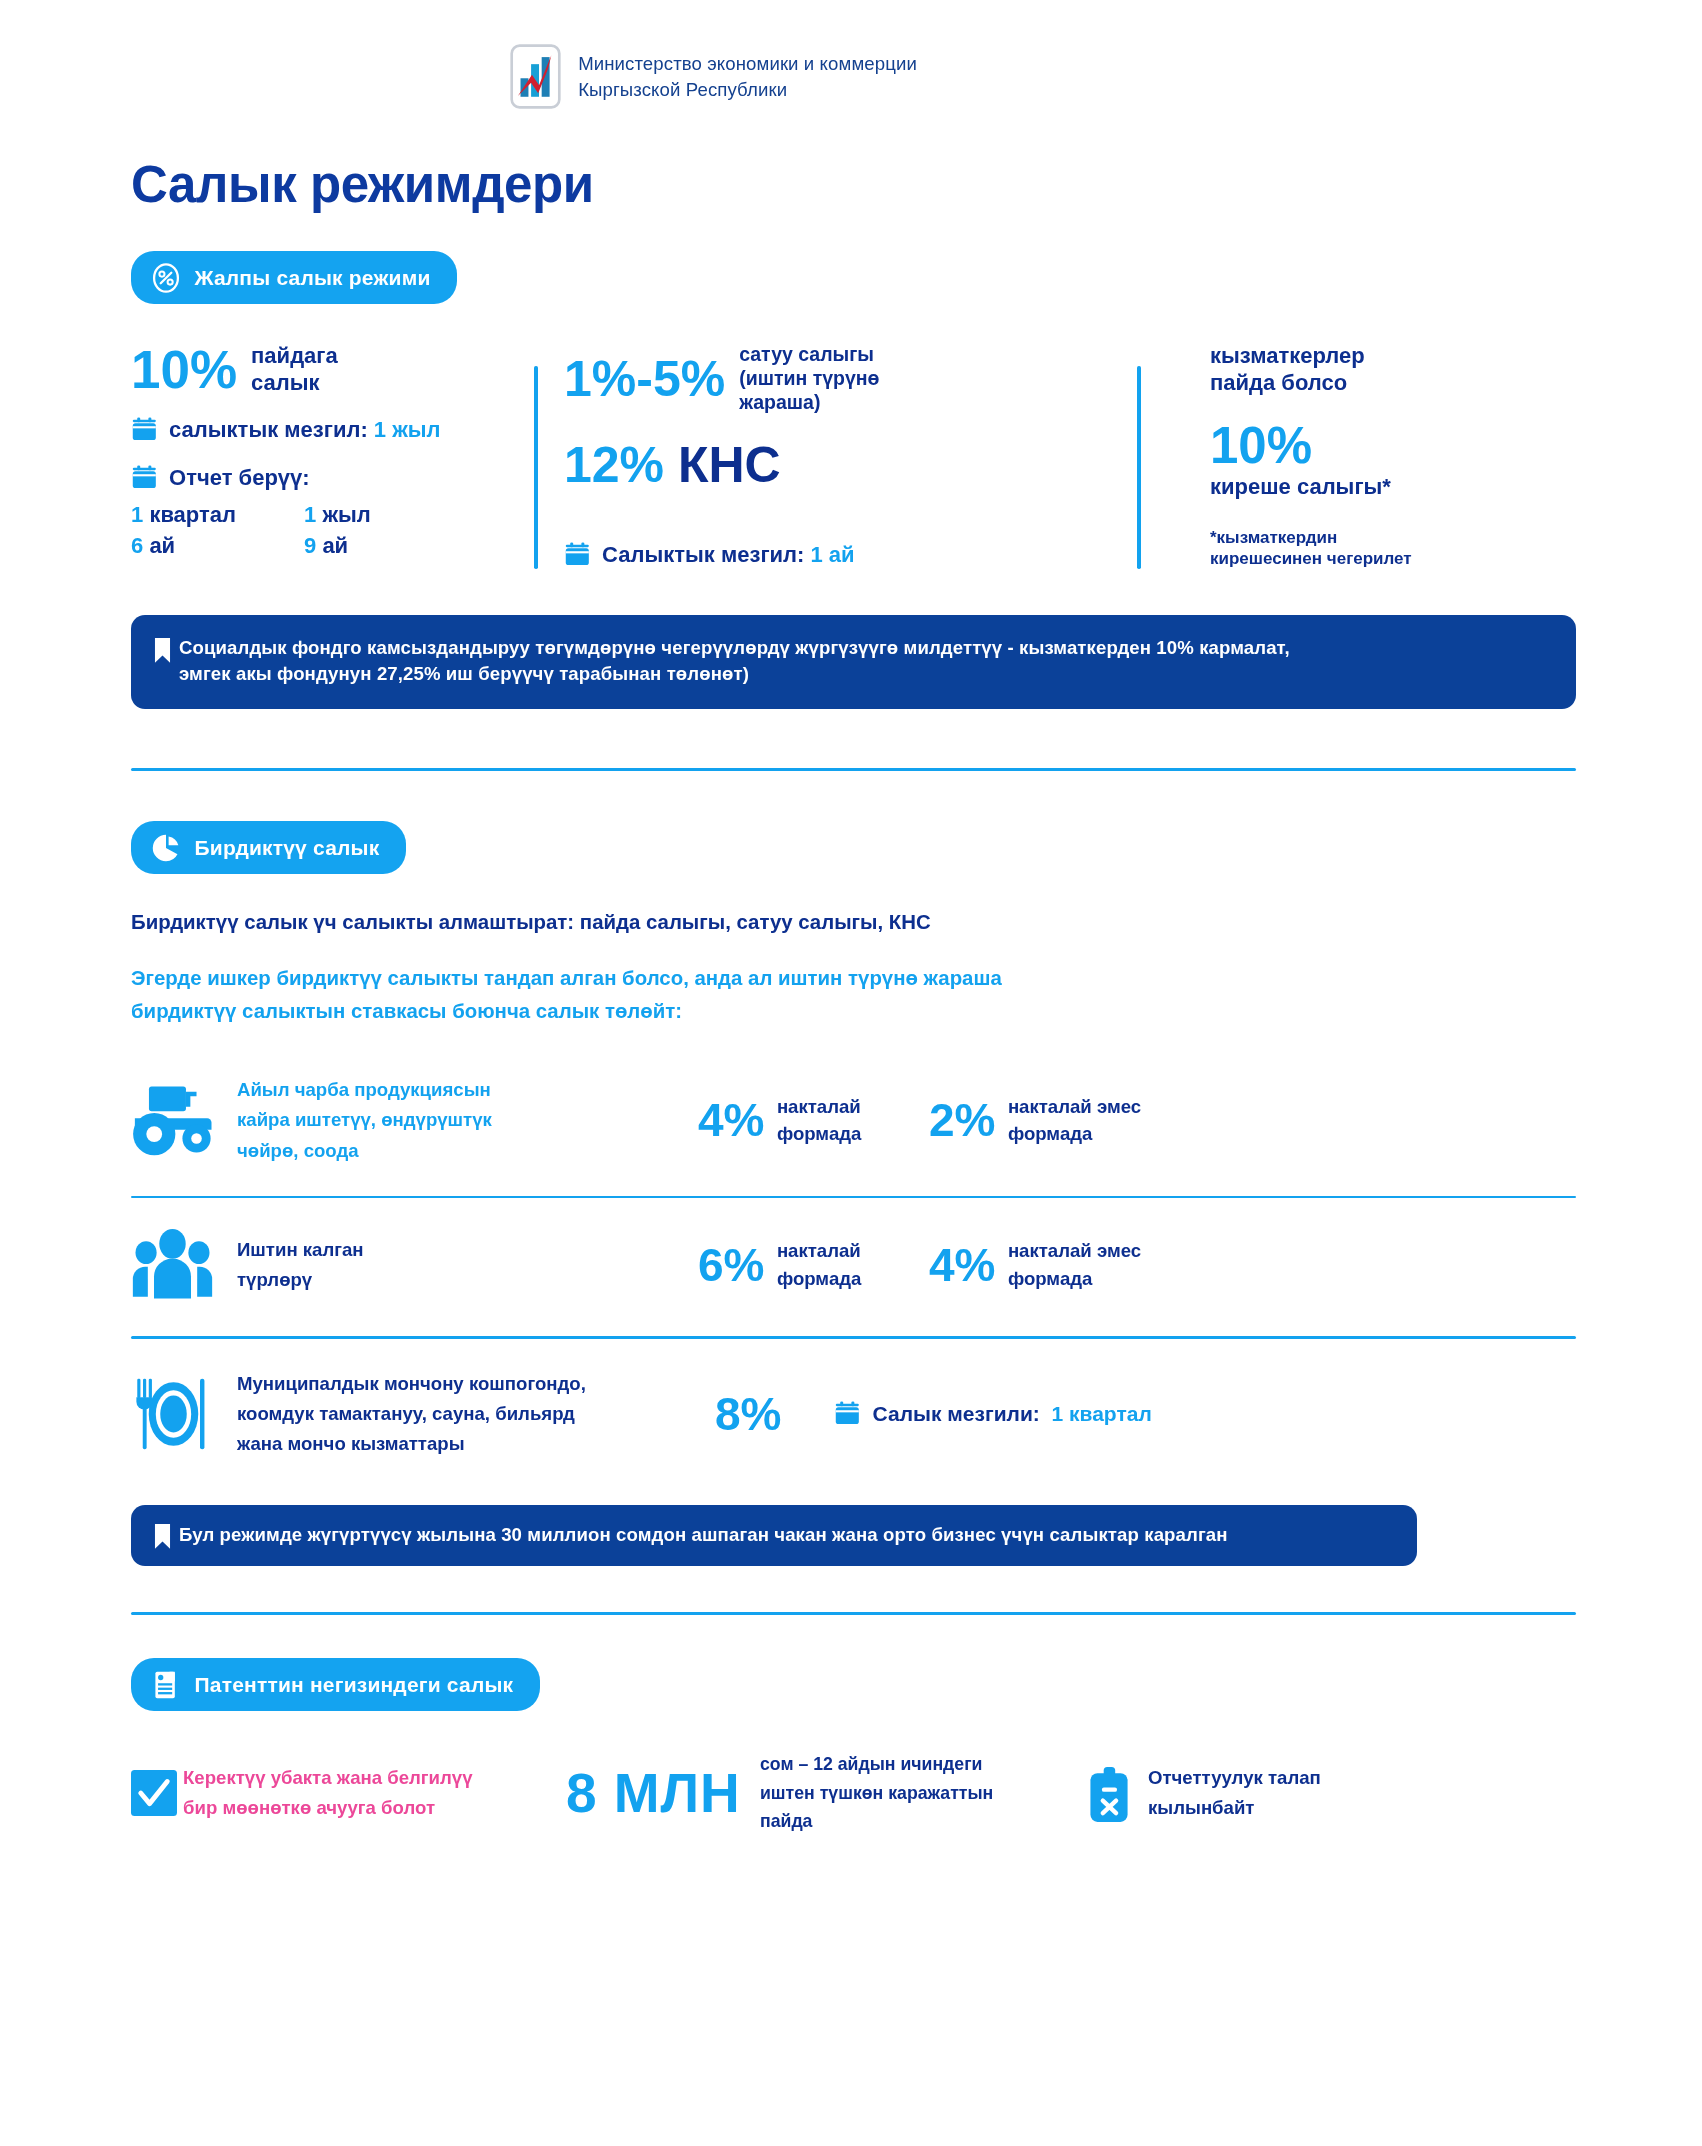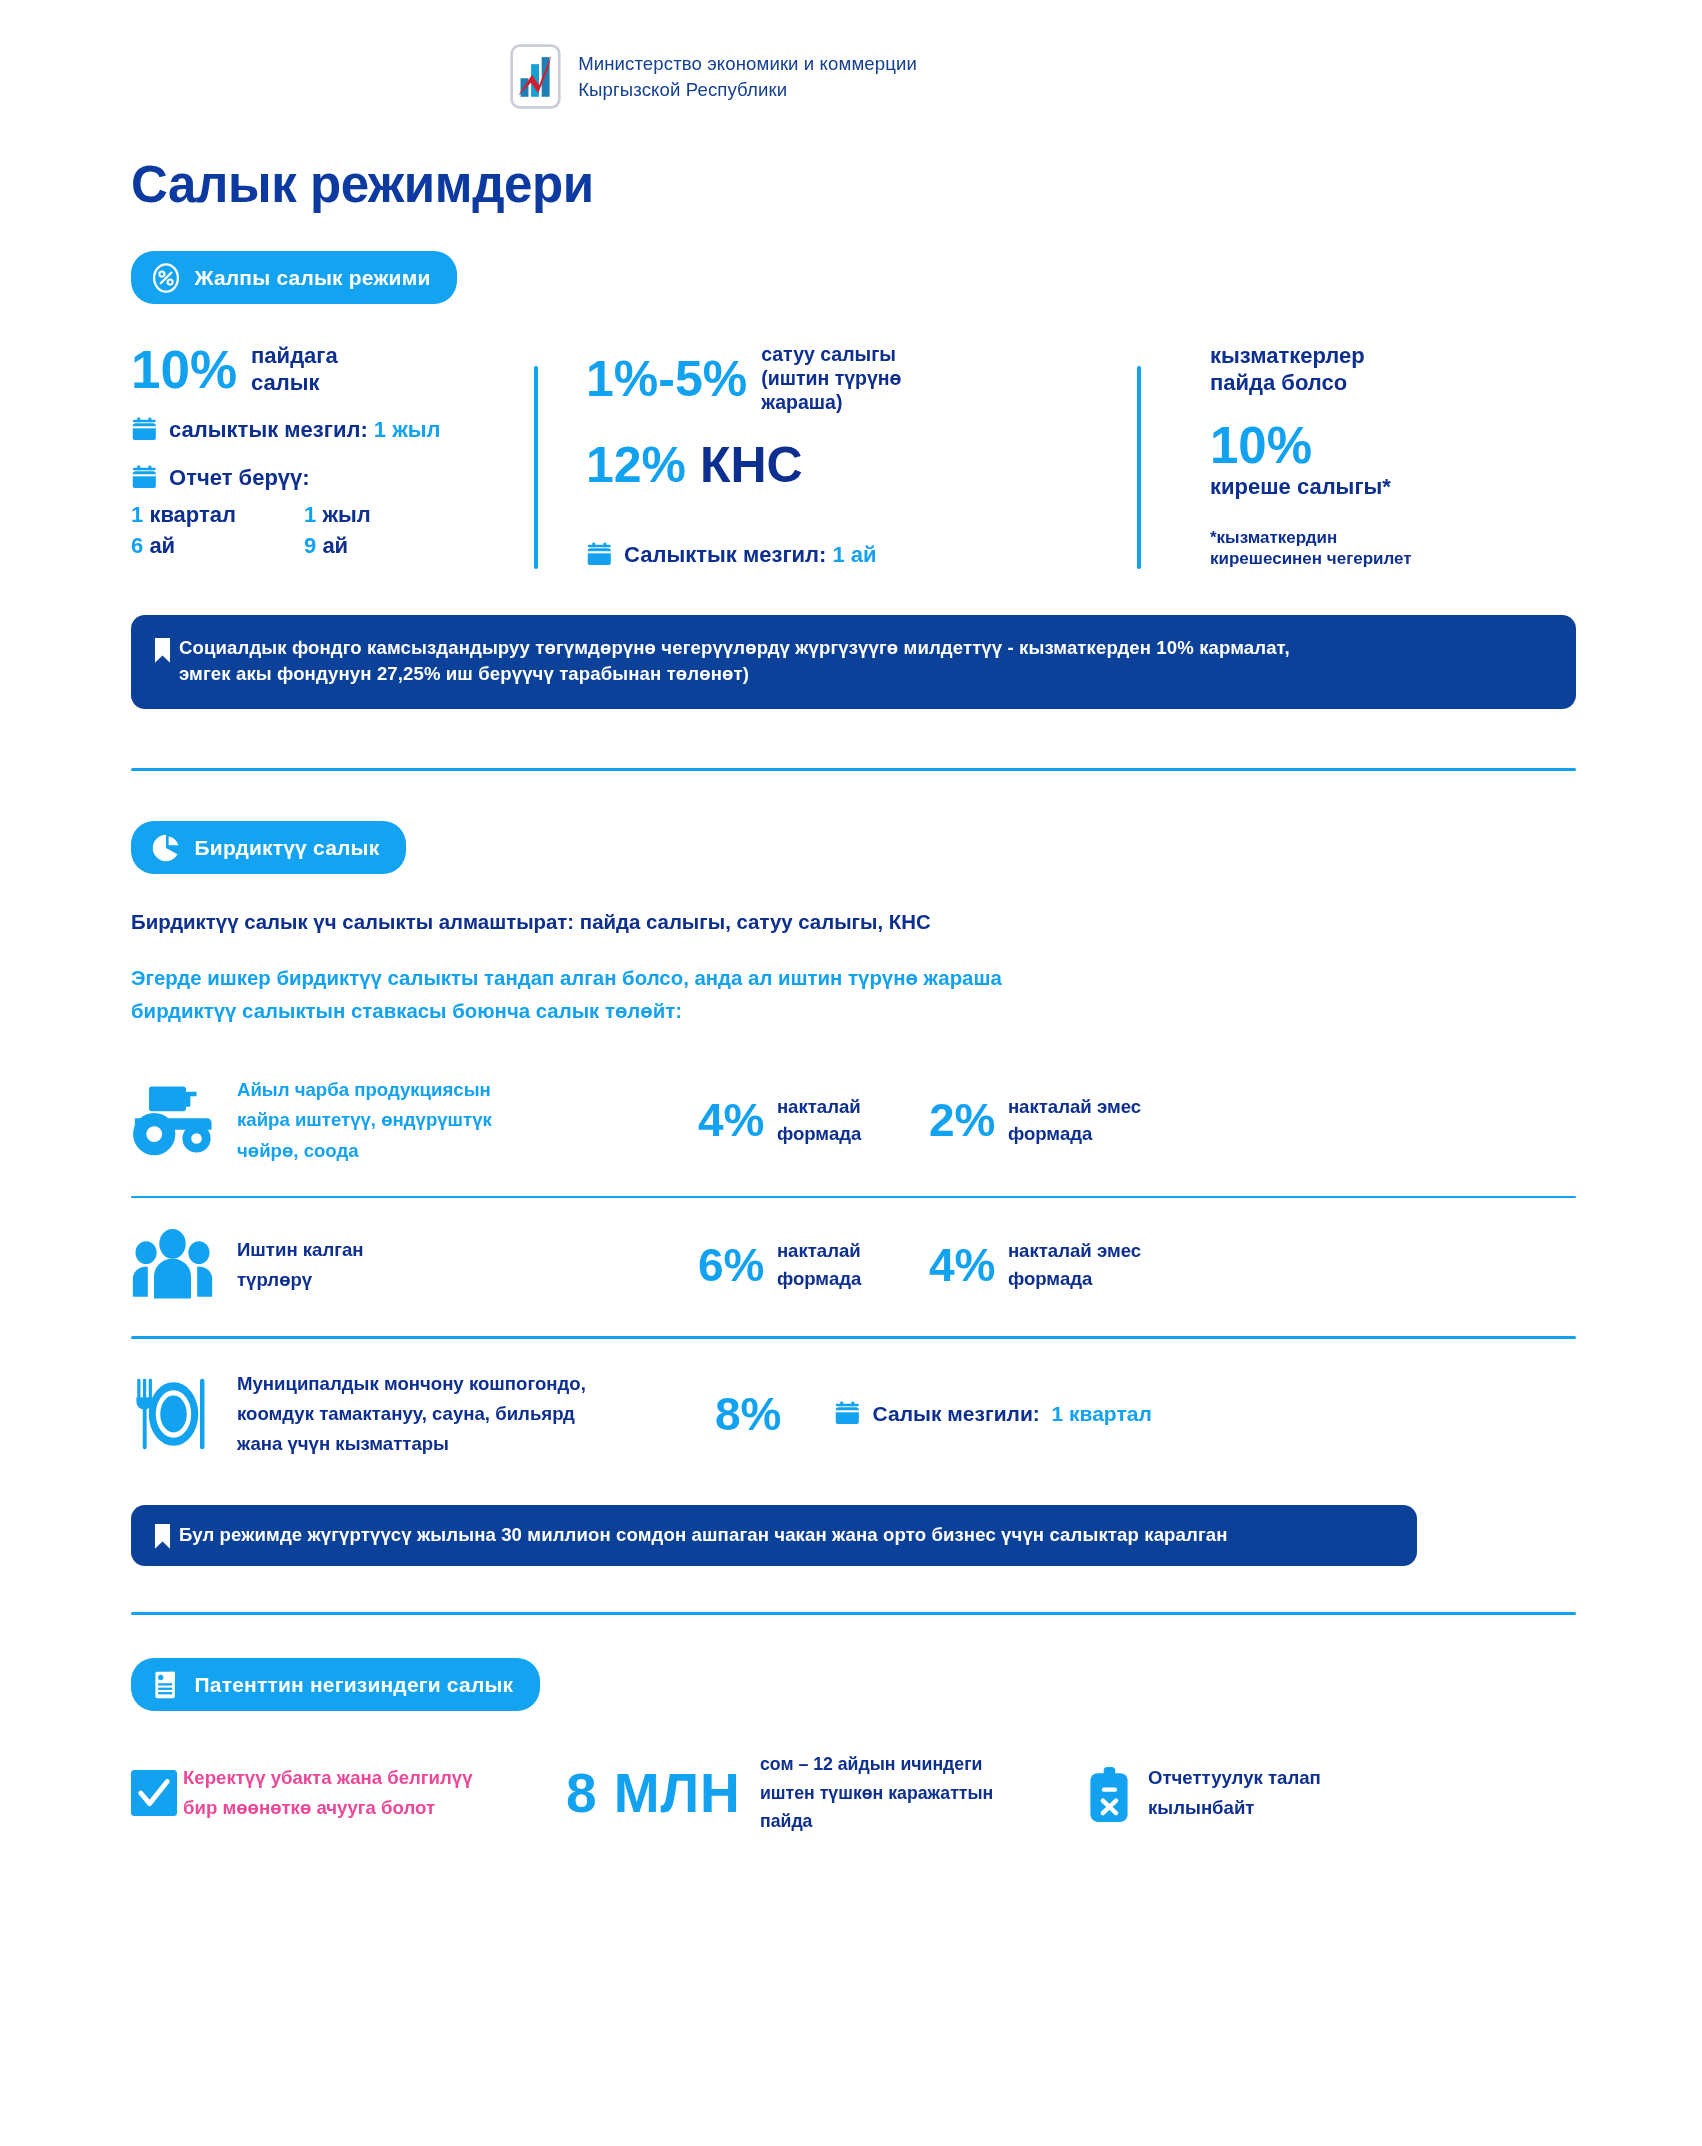--- a/index.html
+++ b/index.html
@@ -43,21 +43,21 @@
     background:#14a3f0; color:#fff; border-radius:23px;
     padding:11.5px 26.6px 11.5px 19.5px; font-size:21px; font-weight:600;
     letter-spacing:0.2px;
   }
   .pill .glyph{ width:30px; height:30px; flex:0 0 auto; }
 
   
   .sec1{ position:relative; margin-top:39px; display:flex; }
   .col{ position:relative; }
   .col-a{ width:403px; padding-right:35px; }
-  .col-b{ width:603px; padding-left:52px; }
+  .col-b{ width:603px; padding-left:30px; }
   .col-c{ width:399px; padding-left:73px; }
   .vline{
     position:absolute; top:23px; bottom:0; width:3.5px; background:#12a2ef;
     border-radius:1.8px;
   }
 
   .bignum{ font-size:53px; font-weight:700; color:#13a2ef; line-height:1; }
   .bignum.sm{ font-size:50px; }
   .row-flex{ display:flex; align-items:center; gap:14px; }
   .side-lbl{
@@ -343,21 +343,21 @@
           <rect x="13.5" y="3" width="3.6" height="22" rx="1.6" fill="#13a2ef"></rect>
           <rect x="20" y="3" width="3.6" height="22" rx="1.6" fill="#13a2ef"></rect>
           <path d="M6 24 h18 v5 a9 9 0 0 1 -9 9 a9 9 0 0 1 -9 -9 z" fill="#13a2ef"></path>
           <rect x="13.2" y="35" width="4.4" height="48" rx="2" fill="#13a2ef"></rect>
           <rect x="78" y="3" width="5" height="80" rx="2.4" fill="#13a2ef"></rect>
         </svg>
       </div>
       <div class="tlabel dk" style="width:443px">
         <span>Муниципалдык мончону кошпогондо,</span><br>
         <span>коомдук тамактануу, сауна, бильярд</span><br>
-        <span>жана үчүн кызматтары</span>
+        <span>жана мончо кызматтары</span>
       </div>
       <div class="tval" style="margin-left:35px">
         <span class="n">8%</span>
       </div>
       <div class="cal-line" style="margin-top:0; margin-left:53px">
         <span class="cal">
           <svg width="26.6" height="26.6" viewBox="0 0 30 30" xmlns="http://www.w3.org/2000/svg">
             <rect x="2" y="7" width="26" height="19" rx="3" fill="#13a2ef"></rect>
             <rect x="2" y="3.2" width="26" height="2.6" rx="1.3" fill="#13a2ef"></rect>
             <rect x="7" y="0.6" width="3.4" height="5.4" rx="1.5" fill="#13a2ef"></rect>

